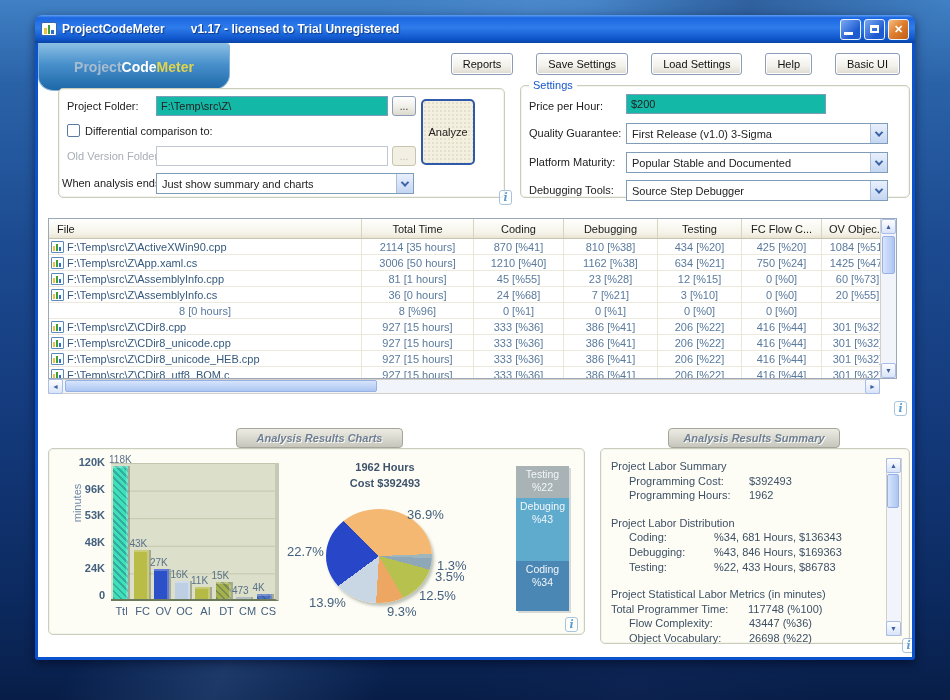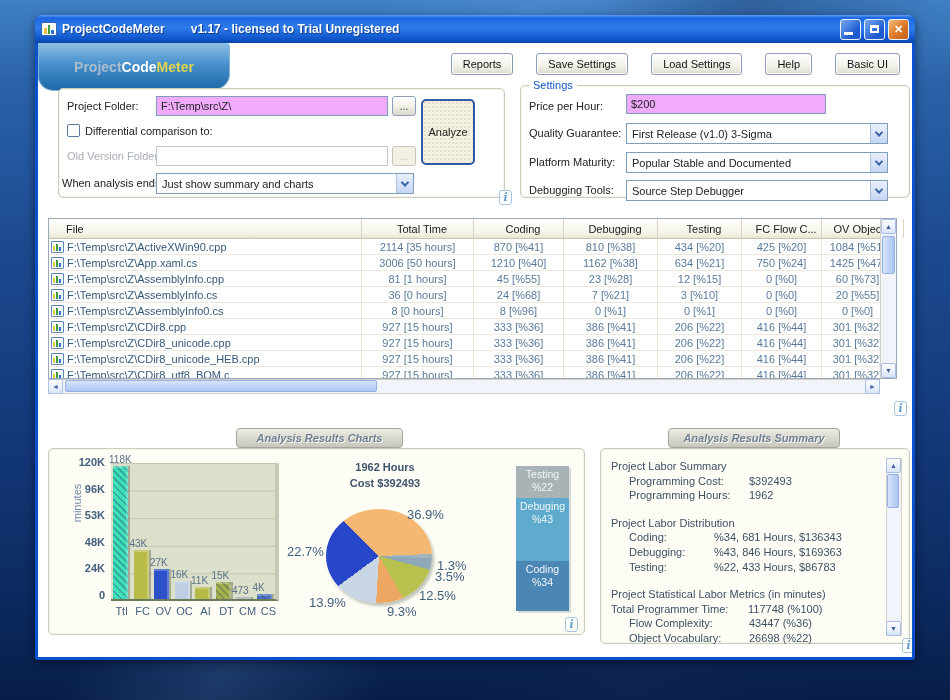--- a/index.html
+++ b/index.html
@@ -40,21 +40,21 @@
   .toolbar{position:absolute;top:10px;right:12px;display:flex;gap:23px;}
   .xp-btn{height:22px;padding:0 11px;font-size:11px;color:#111;border:1px solid #8D9CB8;border-radius:3px;
     background:linear-gradient(180deg,#FFFFFF,#F2F1EA 60%,#DDDAD0);display:flex;align-items:center;justify-content:center;
     box-shadow:inset 0 0 0 1px #FFF;}
 
   .groupbox{position:absolute;border:1px solid #C9CDBB;border-radius:5px;background:#FFFFFF;box-shadow:inset 0 0 0 1px #F4F4EC;}
   .gb-caption{position:absolute;top:-7px;left:8px;background:#FFF;padding:0 4px;font-size:11px;color:#1457C8;}
 
   .flabel{position:absolute;font-size:11px;color:#222;}
   .flabel.dis{color:#A8AEB6;}
-  .tinput{position:absolute;height:20px;border:1px solid #7F9DB9;background:#f0abfc;font-size:11px;color:#222;
+  .tinput{position:absolute;height:20px;border:1px solid #7F9DB9;background:#14b8a6;font-size:11px;color:#222;
     font-family:"Liberation Sans",sans-serif;padding:0 4px;}
   .tinput:disabled{border-color:#BFC8D0;background:#FFF;}
   .mini-btn{position:absolute;width:24px;height:20px;font-size:10px;color:#333;border:1px solid #8D9CB8;border-radius:3px;
     background:linear-gradient(180deg,#FFF,#EEEDE4 60%,#DCD9CE);display:flex;align-items:center;justify-content:center;}
   .mini-btn.dis{color:#C4C0A8;border-color:#C8C4B0;background:#F2F0E2;}
   .checkbox{position:absolute;width:13px;height:13px;border:1px solid #5A7AA0;background:#fff;border-radius:2px;}
   .dropdown{position:absolute;height:21px;border:1px solid #7F9DB9;background:#fff;display:flex;align-items:center;}
   .dd-text{flex:1;font-size:11px;color:#222;padding:0 5px;white-space:nowrap;overflow:hidden;}
   .dd-btn{width:17px;height:100%;border-left:1px solid #AABFDA;background:linear-gradient(180deg,#E9F0FC,#C4D6F2);
     display:flex;align-items:center;justify-content:center;}
@@ -63,21 +63,21 @@
     background:radial-gradient(#E4E0CC 1px, transparent 1.2px) 0 0/4px 4px #F3F0E0;
     font-size:11px;color:#222;display:flex;align-items:center;justify-content:center;}
 
   .info-icon{position:absolute;width:13px;height:15px;border:1px solid #A8C4DC;border-radius:3px;color:#5E9CCE;
     font-family:"DejaVu Serif",serif;font-style:italic;font-weight:bold;font-size:11px;line-height:13px;text-align:center;background:rgba(255,255,255,.6);}
 
   
   .ftable{position:absolute;left:10px;top:175px;width:849px;height:161px;border:1px solid #9AA8B8;background:#fff;}
   .thead{display:grid;grid-template-columns:313px 112px 90px 94px 84px 80px 72px 1fr;height:20px;
     background:linear-gradient(180deg,#FFFFFF,#F5F3E8 75%,#E8E4D4);border-bottom:1px solid #C8C4B0;width:832px;}
-  .th{font-size:11px;color:#1A1A1A;display:flex;align-items:center;justify-content:center;border-right:1px solid #D8D4C0;overflow:hidden;white-space:nowrap;margin-left:9px;}
+  .th{font-size:11px;color:#1A1A1A;display:flex;align-items:center;justify-content:center;border-right:1px solid #D8D4C0;overflow:hidden;white-space:nowrap;}
   .th.first{justify-content:flex-start;padding-left:8px;}
   .trows{position:absolute;left:0;top:20px;width:832px;height:139px;overflow:hidden;}
   .trow{display:grid;grid-template-columns:313px 112px 90px 94px 84px 80px 72px 1fr;height:16px;border-bottom:1px solid #EDE9DC;}
   .tcell{font-size:11px;color:#5A7A9C;display:flex;align-items:center;justify-content:center;border-right:1px solid #EAE6D8;overflow:hidden;white-space:nowrap;}
   .tcell.file{justify-content:flex-start;color:#35597C;padding-left:2px;gap:3px;}
   .file-icon{width:13px;height:12px;background:#fff;border:1px solid #5A88B8;border-radius:1px;display:flex;align-items:flex-end;gap:1px;padding:1px;flex:none;}
   .file-icon i{display:block;width:2px;}
   .file-icon .b1{height:5px;background:#E8C33C;}
   .file-icon .b2{height:7px;background:#3C9E3C;}
   .file-icon .b3{height:4px;background:#2D6FD0;}
@@ -291,28 +291,20 @@
               <span>F:\Temp\src\Z\AssemblyInfo.cs</span>
             </div>
             <div class="tcell">36  [0 hours]</div>
             <div class="tcell">24  [%68]</div>
             <div class="tcell">7  [%21]</div>
             <div class="tcell">3  [%10]</div>
             <div class="tcell">0  [%0]</div>
             <div class="tcell">20  [%55]</div>
           </div>
           <div class="trow">
-            <div class="tcell file">
-              <span class="file-icon">
-                <i class="b1"></i>
-                <i class="b2"></i>
-                <i class="b3"></i>
-              </span>
-              <span>F:\Temp\src\Z\AssemblyInfo0.cs</span>
-            </div>
             <div class="tcell">8  [0 hours]</div>
             <div class="tcell">8  [%96]</div>
             <div class="tcell">0  [%1]</div>
             <div class="tcell">0  [%1]</div>
             <div class="tcell">0  [%0]</div>
             <div class="tcell">0  [%0]</div>
           </div>
           <div class="trow">
             <div class="tcell file">
               <span class="file-icon">

